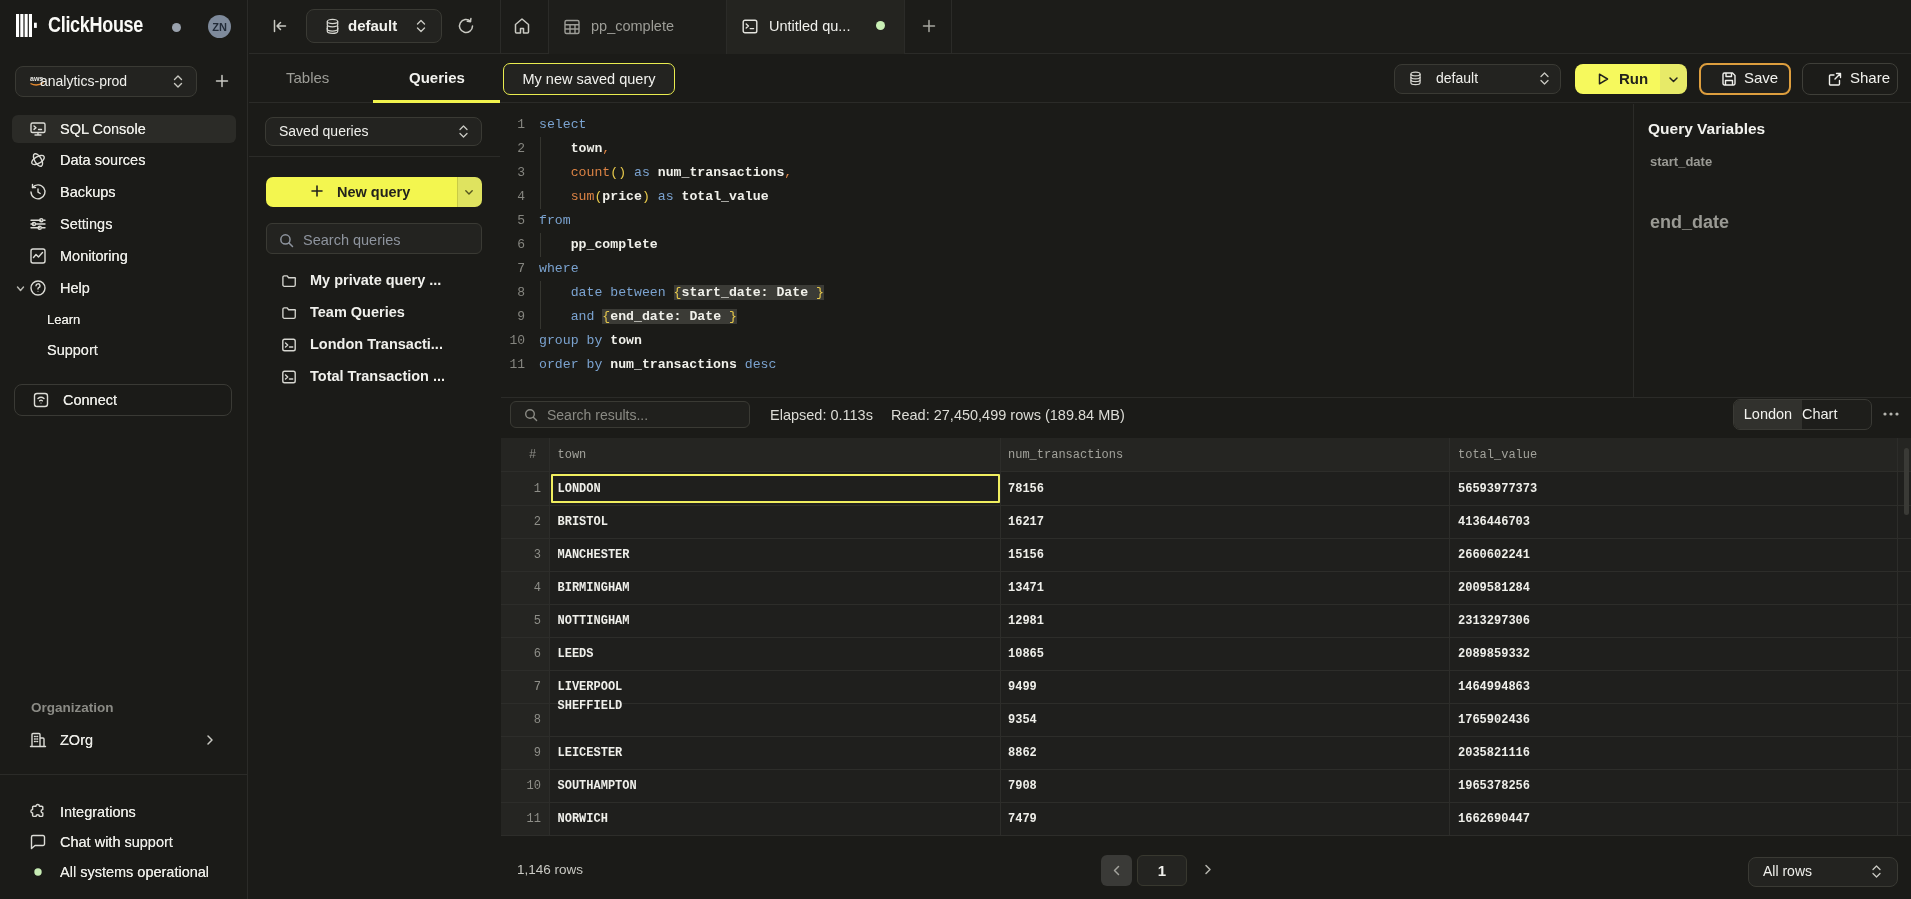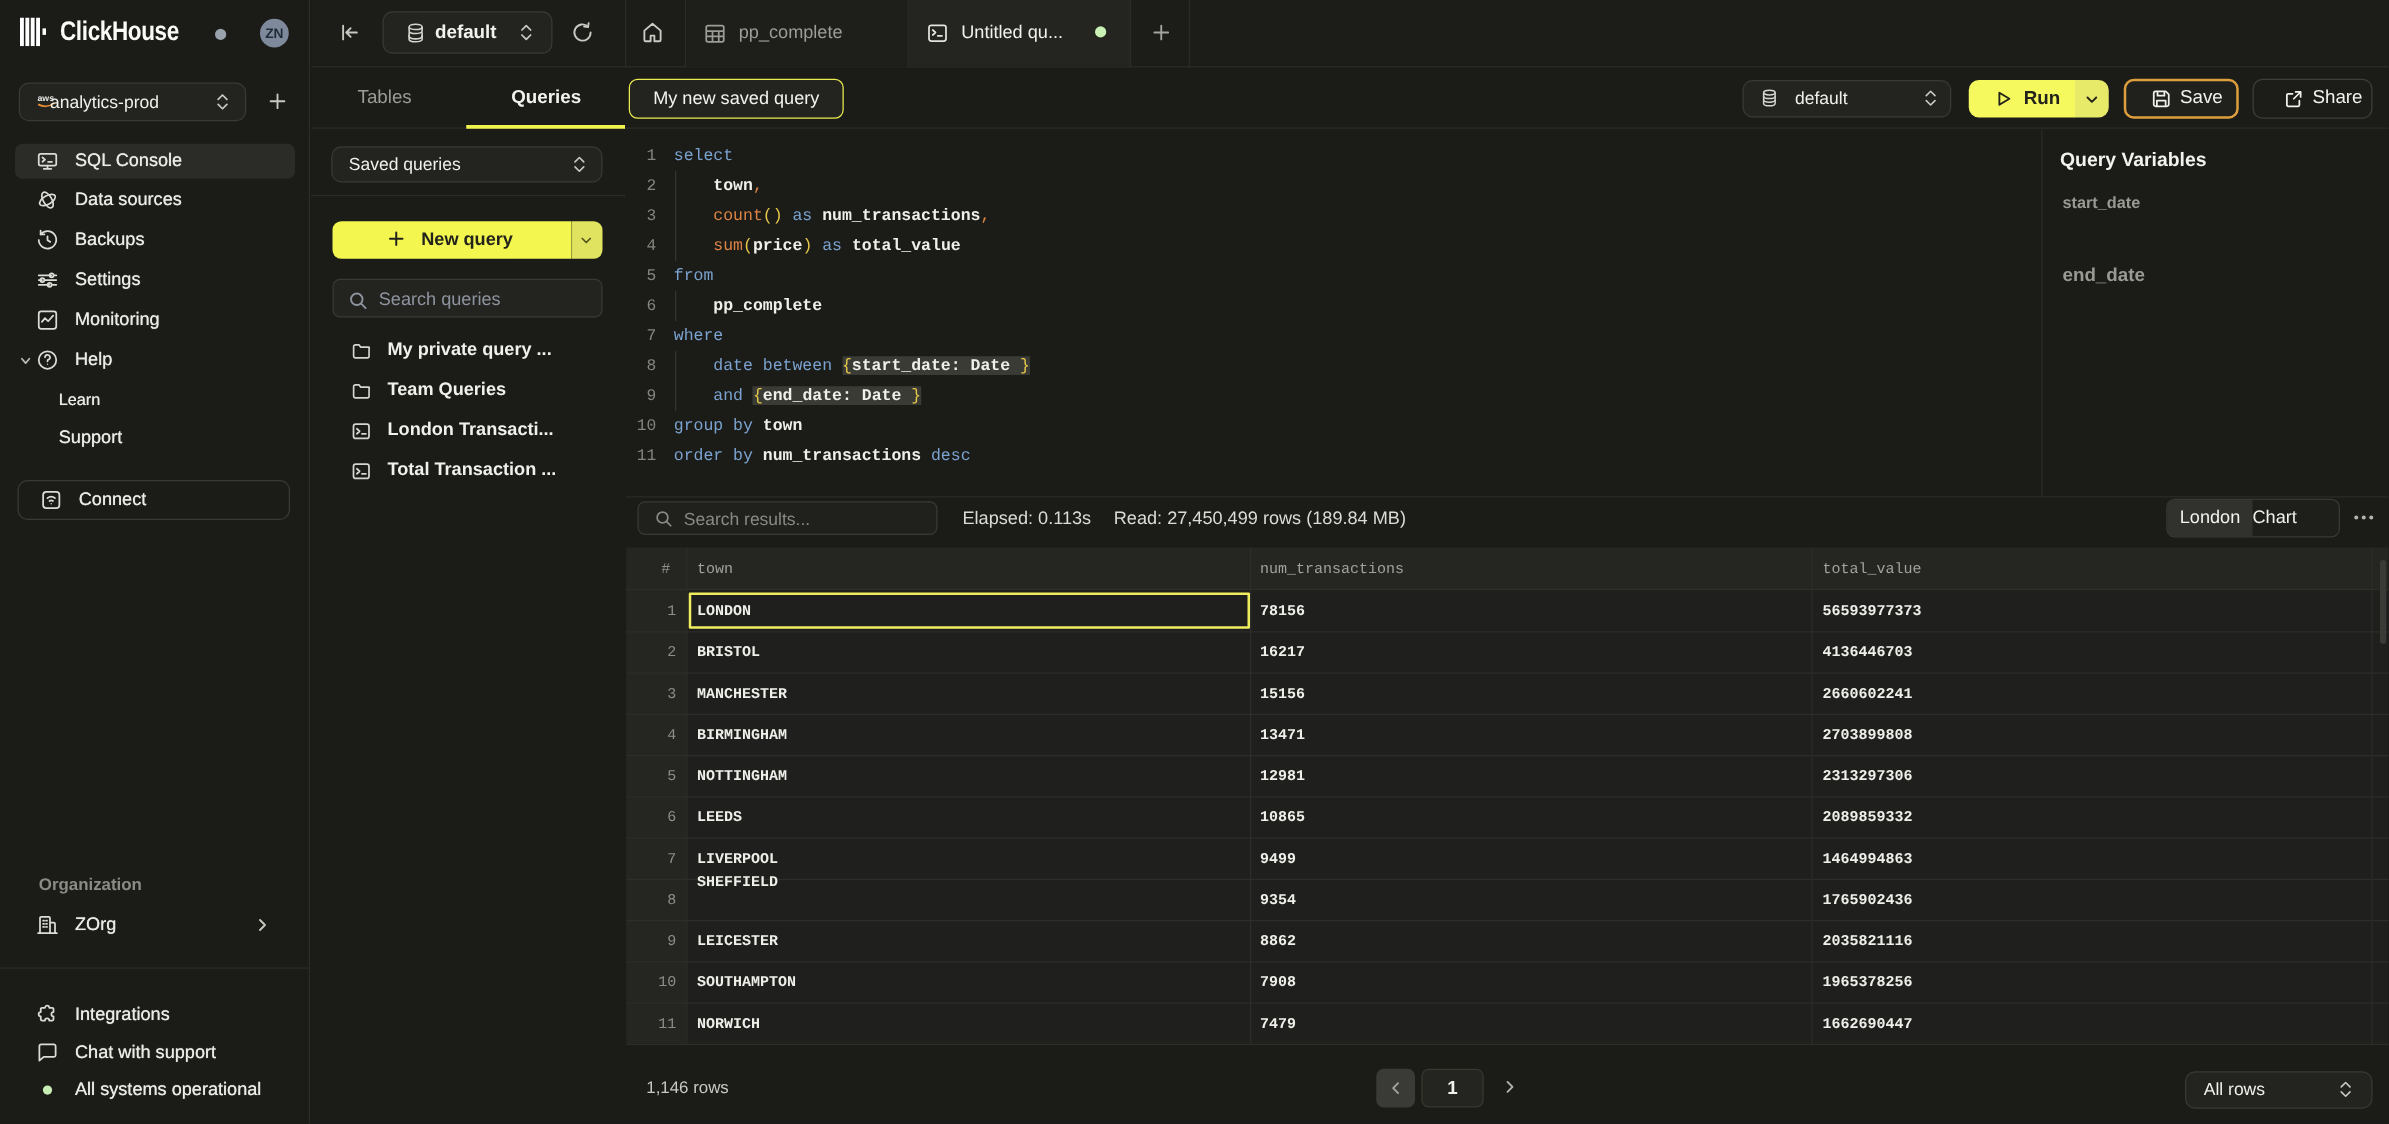--- a/index.html
+++ b/index.html
@@ -332,21 +332,21 @@
     <div class="cl" style="left:38px;top:153px"><span class="k">where</span></div>
     <div class="cl" style="left:38px;top:177px">    <span class="k">date between</span> <span class="ph"><span class="pu">{</span><span class="vv">start_date: Date </span><span class="pu">}</span></span></div>
     <div class="cl" style="left:38px;top:201px">    <span class="k">and</span> <span class="ph"><span class="pu">{</span><span class="vv">end_date: Date </span><span class="pu">}</span></span></div>
     <div class="cl" style="left:38px;top:225px"><span class="k">group by</span> <span class="vv">town</span></div>
     <div class="cl" style="left:38px;top:249px"><span class="k">order by</span> <span class="vv">num_transactions</span> <span class="k">desc</span></div>
   </div>
 
   <div id="vars">
     <div class="abs" style="left:14px;top:16px;font-size:15.5px;font-weight:bold;color:#f2f2ee">Query Variables</div>
     <div class="abs" style="left:16px;top:50px;font-size:13px;font-weight:bold;color:#9a9a94">start_date</div>
-    <div class="abs" style="left:16px;top:108px;font-size:15px;font-weight:bold;color:#9a9a94">end_date</div>
+    <div class="abs" style="left:16px;top:108px;font-size:18px;font-weight:bold;color:#9a9a94">end_date</div>
   </div>
 
   <div id="results">
 
     <div class="abs" style="left:9px;top:3px;width:240px;height:27px;background:#20201d;border:1px solid #3a3a34;border-radius:6px"></div>
     <svg class="abs" style="left:23px;top:10px" width="14" height="14" viewBox="0 0 14 14" fill="none" stroke="#8a8a84" stroke-width="1.4" stroke-linecap="round">
         <circle cx="6" cy="6" r="4.3"></circle>
         <path d="M9.3 9.3 12.6 12.6"></path>
       </svg>
     <div class="abs" style="left:46px;top:9px;font-size:14px;color:#8a8a84">Search results...</div>
@@ -398,21 +398,21 @@
       <div class="celltxt" style="left:56.5px;top:107px">BRISTOL</div>
       <div class="celltxt" style="left:507px;top:107px">16217</div>
       <div class="celltxt" style="left:957px;top:107px">4136446703</div>
     <div class="cellnum" style="left:0;top:140px;width:40px">3</div>
       <div class="celltxt" style="left:56.5px;top:140px">MANCHESTER</div>
       <div class="celltxt" style="left:507px;top:140px">15156</div>
       <div class="celltxt" style="left:957px;top:140px">2660602241</div>
     <div class="cellnum" style="left:0;top:173px;width:40px">4</div>
       <div class="celltxt" style="left:56.5px;top:173px">BIRMINGHAM</div>
       <div class="celltxt" style="left:507px;top:173px">13471</div>
-      <div class="celltxt" style="left:957px;top:173px">2703899808</div>
+      <div class="celltxt" style="left:957px;top:173px">2009581284</div>
     <div class="cellnum" style="left:0;top:206px;width:40px">5</div>
       <div class="celltxt" style="left:56.5px;top:206px">NOTTINGHAM</div>
       <div class="celltxt" style="left:507px;top:206px">12981</div>
       <div class="celltxt" style="left:957px;top:206px">2313297306</div>
     <div class="cellnum" style="left:0;top:239px;width:40px">6</div>
       <div class="celltxt" style="left:56.5px;top:239px">LEEDS</div>
       <div class="celltxt" style="left:507px;top:239px">10865</div>
       <div class="celltxt" style="left:957px;top:239px">2089859332</div>
     <div class="cellnum" style="left:0;top:272px;width:40px">7</div>
       <div class="celltxt" style="left:56.5px;top:272px">LIVERPOOL</div>

